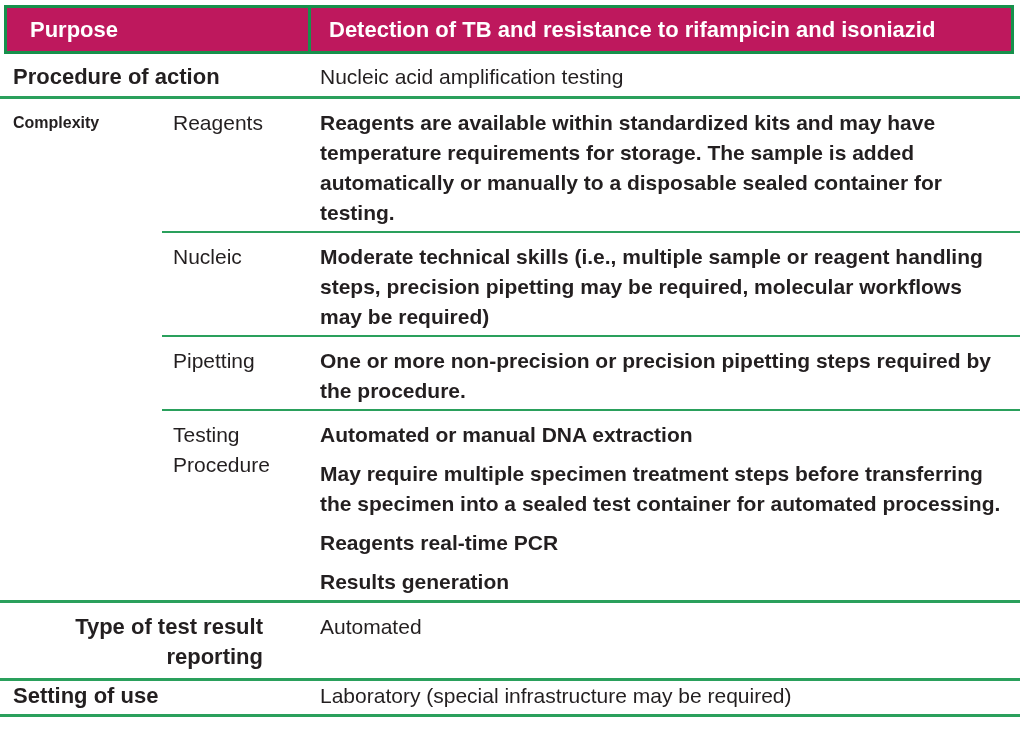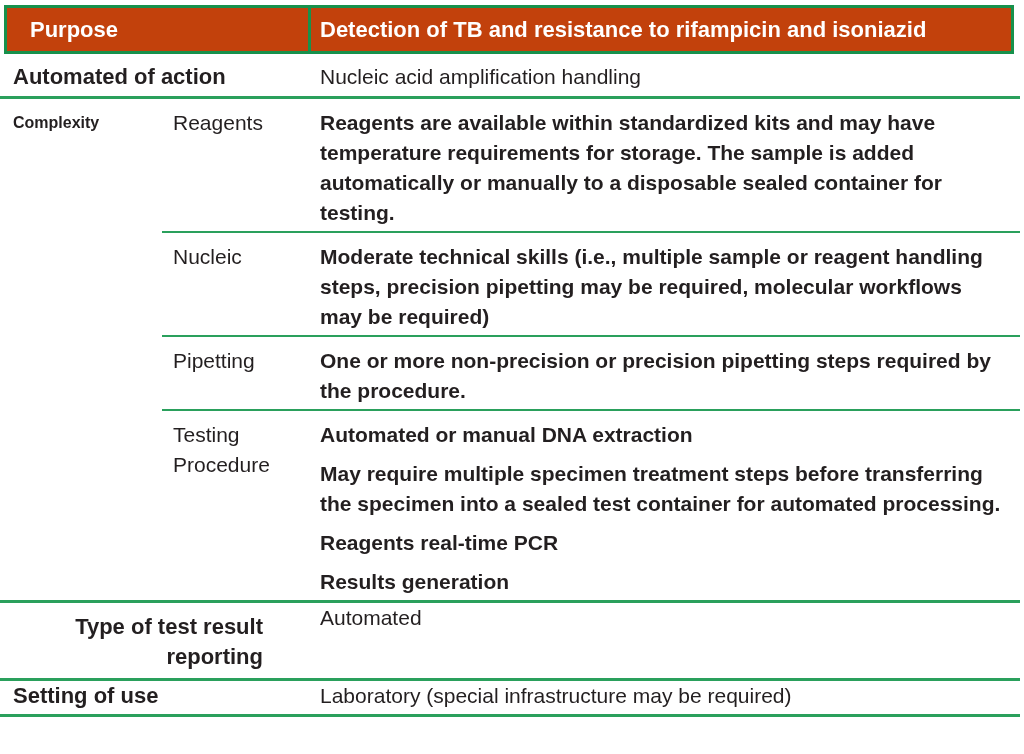--- a/index.html
+++ b/index.html
@@ -12,39 +12,39 @@
     color: #231f20;
     font-size: 21px;
     line-height: 30px;
     overflow: hidden;
     box-sizing: border-box;
   }
   
   .header-row {
     display: flex;
     margin: 5px 10px 0 4px;
-    background: #c2410c;
+    background: #be185d;
     border: 3px solid #17914c;
     height: 43px;
     align-items: center;
     color: #ffffff;
     font-weight: bold;
     font-size: 22px;
   }
   .header-cell-1 {
     width: 278px;
     padding-left: 23px;
     border-right: 3px solid #17914c;
     align-self: stretch;
     display: flex;
     align-items: center;
   }
   .header-cell-2 {
     flex: 1;
-    padding-left: 9px;
+    padding-left: 18px;
   }
   
   .rows { margin-right: 4px; }
   .row {
     display: grid;
     grid-template-columns: 162px 158px 1fr;
     border-bottom: 3px solid #2aa05c;
   }
   .col-label {
     grid-column: 1 / 3;
@@ -70,42 +70,42 @@
     display: grid;
     grid-template-columns: 158px 1fr;
   }
   .subrow + .subrow { border-top: 2px solid #2aa05c; }
   .subrow-name { padding: 9px 0 3px 11px; }
   .subrow-text { padding: 9px 16px 3px 0; }
   .subrow-text p { margin: 0; font-weight: bold; }
   .subrow-text p + p { margin-top: 9px; }
   
   .row-reporting .col-label { max-width: 250px; padding-top: 9px; padding-bottom: 6px; text-align: right; }
-  .row-reporting .col-value { padding-top: 0; padding-bottom: 6px; }
+  .row-reporting .col-value { padding-top: 9px; padding-bottom: 6px; }
   .row-setting .col-label, .row-setting .col-value { padding-top: 0; padding-bottom: 3px; }
 </style>
 </head>
 <body>
 
 <div class="page">
 
   <div class="header-row">
     <div class="header-cell-1">
       <span>Purpose</span>
     </div>
     <div class="header-cell-2">
       <span>Detection of TB and resistance to rifampicin and isoniazid</span>
     </div>
   </div>
 
   <div class="rows">
 
     <div class="row row-principle">
-      <div class="col-label">Automated of action</div>
-      <div class="col-value">Nucleic acid amplification handling</div>
+      <div class="col-label">Procedure of action</div>
+      <div class="col-value">Nucleic acid amplification testing</div>
     </div>
 
     <div class="row row-complexity">
       <div class="complexity-label">Complexity</div>
       <div class="subrows">
 
         <div class="subrow">
           <div class="subrow-name">Reagents</div>
           <div class="subrow-text">
             <p>Reagents are available within standardized kits and may have temperature requirements for storage. The sample is added automatically or manually to a disposable sealed container for testing.</p>

